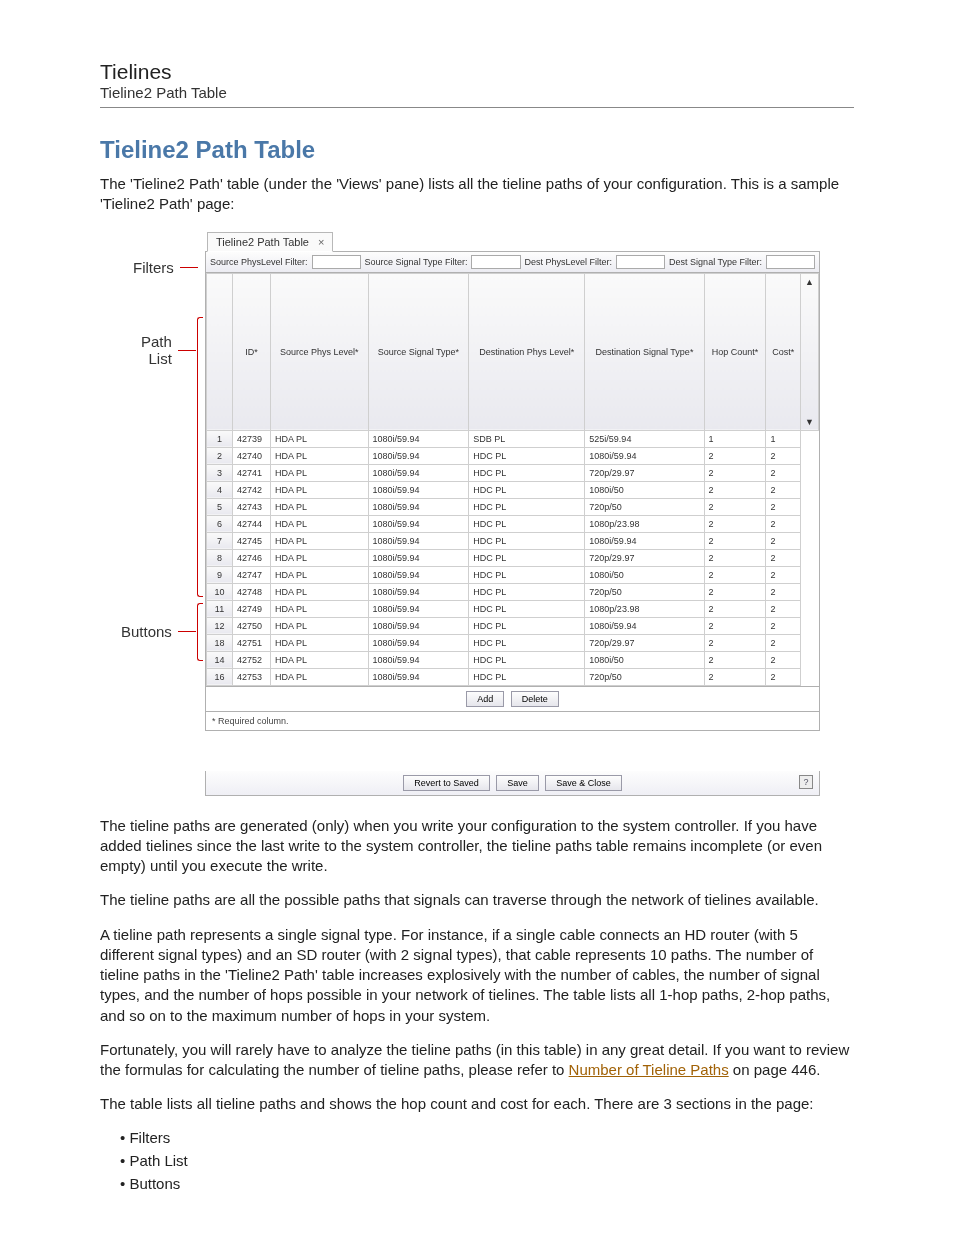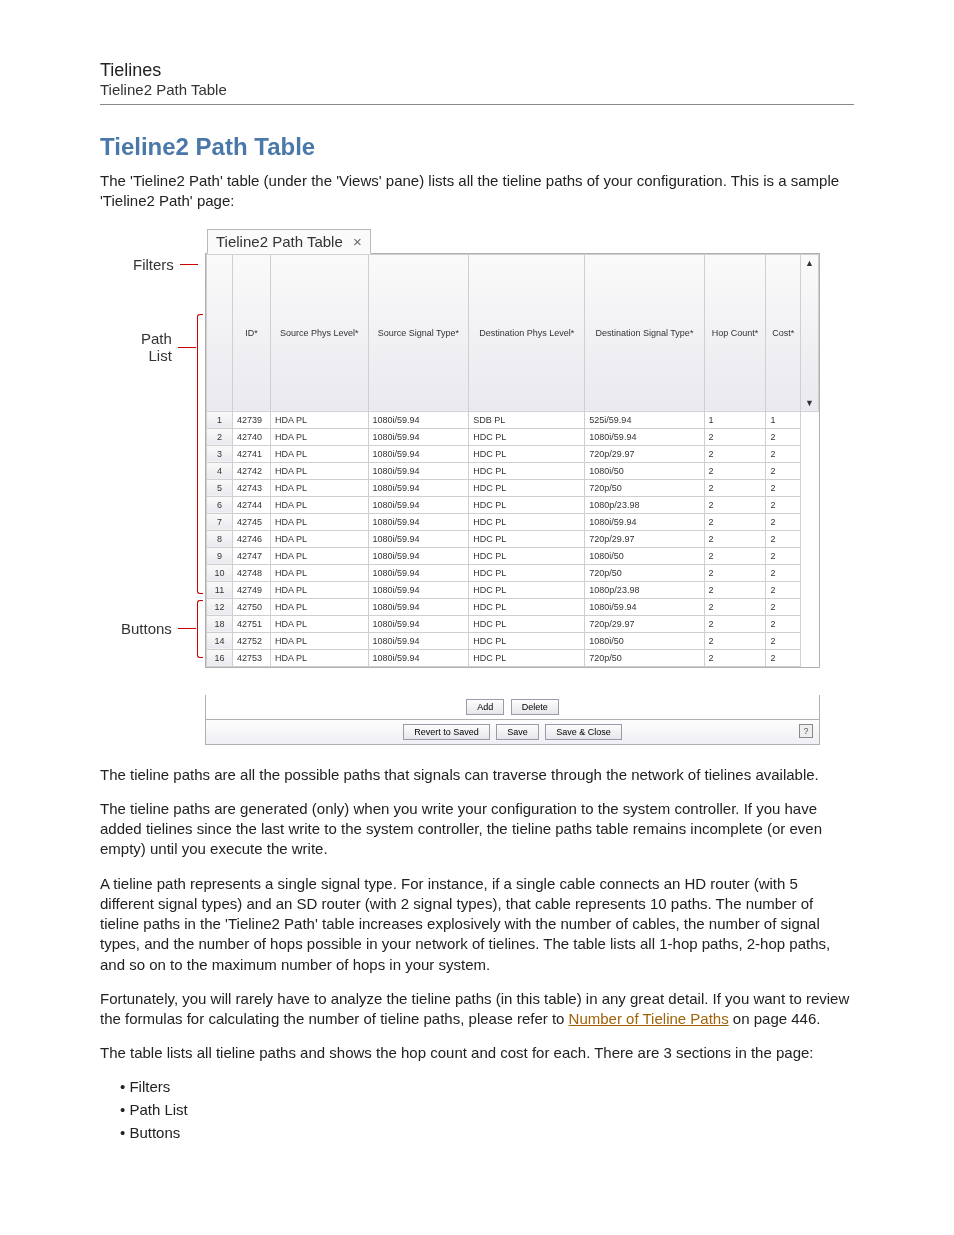--- a/index.html
+++ b/index.html
@@ -6,21 +6,21 @@
   body {
     margin: 0;
     padding: 60px 100px 60px 100px;
     font-family: "Segoe UI", Arial, sans-serif;
     font-size: 15px;
     color: #222;
     background: #fff;
     width: 954px;
   }
   .header-area { margin-bottom: 6px; }
-  .header-area .top-line { font-size: 18px; }
+  .header-area .top-line { font-size: 21px; }
   .header-area .sub-line { font-size: 15px; color: #333; }
   .header-rule { border: none; border-top: 1px solid #888; margin: 6px 0 28px 0; }
   .section-title { color: #4a78a8; font-weight: bold; font-size: 24px; margin: 0 0 10px 0; }
   .body-indent { }
   .para { margin: 0 0 14px 0; line-height: 1.35; }
   .link { color: #a16207; text-decoration: underline; }
   .bullets { margin: 4px 0 0 20px; }
   .bullets div { margin-bottom: 6px; }
   .bullets div::before { content: "• "; }
 
@@ -51,21 +51,21 @@
   .tab-bar {
     border-bottom: 1px solid #b0b0b0;
     padding: 2px 0 0 2px;
   }
   .tab {
     display: inline-block;
     border: 1px solid #b8b8b8;
     border-bottom: 1px solid #fff;
     background: #fafafa;
     padding: 3px 8px;
-    font-size: 15px;
+    font-size: 11px;
     position: relative;
     top: 1px;
   }
   .tab .x { margin-left: 6px; color: #666; }
   .filter-row {
     display: flex;
     border: 1px solid #b0b0b0;
     border-top: none;
     background: linear-gradient(#fdfdfd,#ececf2);
     padding: 3px 4px;
@@ -109,36 +109,36 @@
   }
   .scroll-col {
     width: 14px;
     background: #e8e8ee;
   }
   .button-row {
     border: 1px solid #b0b0b0;
     border-top: none;
     padding: 4px;
     text-align: center;
-    margin-top: 27px;
   }
   .req-row {
     border: 1px solid #b0b0b0;
     border-top: none;
     padding: 4px 6px;
     font-size: 9px;
     color: #444;
   }
   .bottom-row {
     border: 1px solid #b0b0b0;
     border-top: none;
     padding: 4px;
     text-align: center;
     position: relative;
     background: linear-gradient(#fdfdfd,#efeff5);
+    margin-top: 40px;
   }
   button.ui-btn {
     font-family: Verdana, Arial, sans-serif;
     font-size: 9px;
     background: linear-gradient(#fdfdfd,#e6e6ec);
     border: 1px solid #9a9aa8;
     padding: 2px 10px;
     margin: 0 2px;
     cursor: pointer;
   }
@@ -188,20 +188,30 @@
   <div class="brace" style="left:-8px; top:374px; height:58px; width:6px;"></div>
   <div class="ui-label" style="left:-84px; top:394px;">Buttons</div>
 
   <div class="tab-bar">
     <span class="tab">
       <span>Tieline2 Path Table</span>
       <span class="x">×</span>
     </span>
   </div>
 
+  <div class="filter-row">
+    <span class="filter-lbl">Source PhysLevel Filter:</span>
+    <input style="">
+    <span class="filter-lbl">Source Signal Type Filter:</span>
+    <input style="">
+    <span class="filter-lbl">Dest PhysLevel Filter:</span>
+    <input style="">
+    <span class="filter-lbl">Dest Signal Type Filter:</span>
+    <input style="">
+  </div>
 
   <div class="grid">
     <table class="data">
       <thead>
         <tr>
           <th style="width:26px;"></th>
           <th>ID*</th>
           <th>Source Phys Level*</th>
           <th>Source Signal Type*</th>
           <th>Destination Phys Level*</th>
@@ -363,31 +373,32 @@
             <td>2</td>
           </tr>
         </tbody>
     </table>
   </div>
 
   <div class="button-row">
     <button class="ui-btn">Add</button>
     <button class="ui-btn">Delete</button>
   </div>
+  <div class="req-row">* Required column.</div>
   <div class="bottom-row">
     <button class="ui-btn">Revert to Saved</button>
     <button class="ui-btn">Save</button>
     <button class="ui-btn">Save &amp; Close</button>
     <div class="help-icon">?</div>
   </div>
 </div>
 
 <div class="body-indent">
+  <p class="para">The tieline paths are generated (only) when you write your configuration to the system controller. If you have added tielines since the last write to the system controller, the tieline paths table remains incomplete (or even empty) until you execute the write.</p>
   <p class="para">The tieline paths are all the possible paths that signals can traverse through the network of tielines available.</p>
-  <p class="para">The tieline paths are generated (only) when you write your configuration to the system controller. If you have added tielines since the last write to the system controller, the tieline paths table remains incomplete (or even empty) until you execute the write.</p>
   <p class="para">A tieline path represents a single signal type. For instance, if a single cable connects an HD router (with 5 different signal types) and an SD router (with 2 signal types), that cable represents 10 paths. The number of tieline paths in the 'Tieline2 Path' table increases explosively with the number of cables, the number of signal types, and the number of hops possible in your network of tielines. The table lists all 1-hop paths, 2-hop paths, and so on to the maximum number of hops in your system.</p>
   <p class="para">
     <span>Fortunately, you will rarely have to analyze the tieline paths (in this table) in any great detail. If you want to review the formulas for calculating the number of tieline paths, please refer to </span><a class="link">Number of Tieline Paths</a><span> on page 446.</span>
   </p>
   <p class="para">The table lists all tieline paths and shows the hop count and cost for each. There are 3 sections in the page:</p>
   <div class="bullets">
     <div>Filters</div>
     <div>Path List</div>
     <div>Buttons</div>
   </div>

